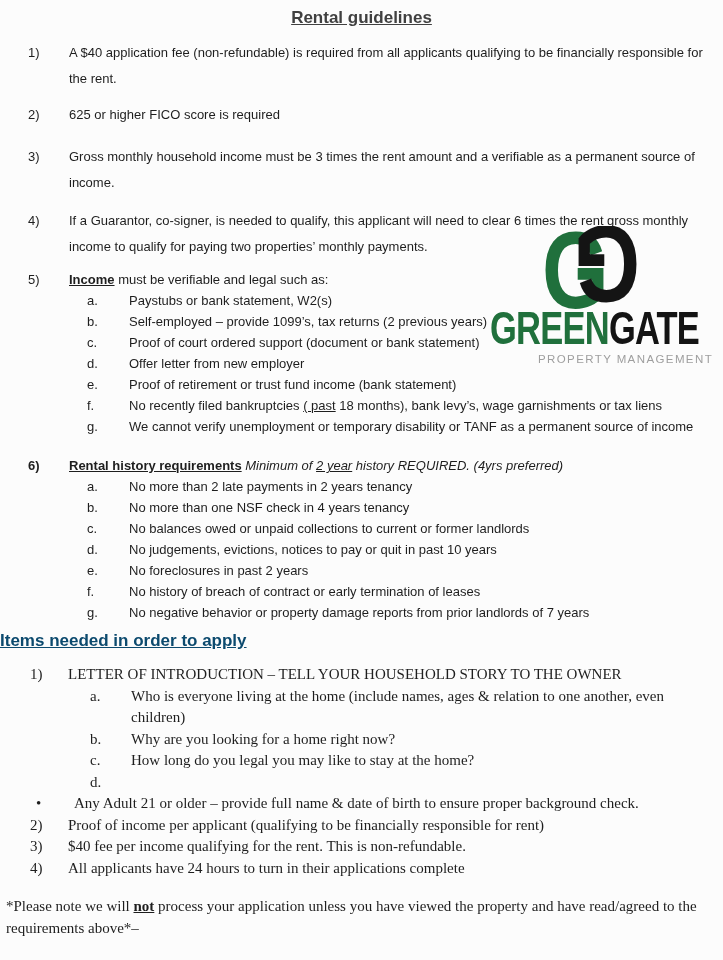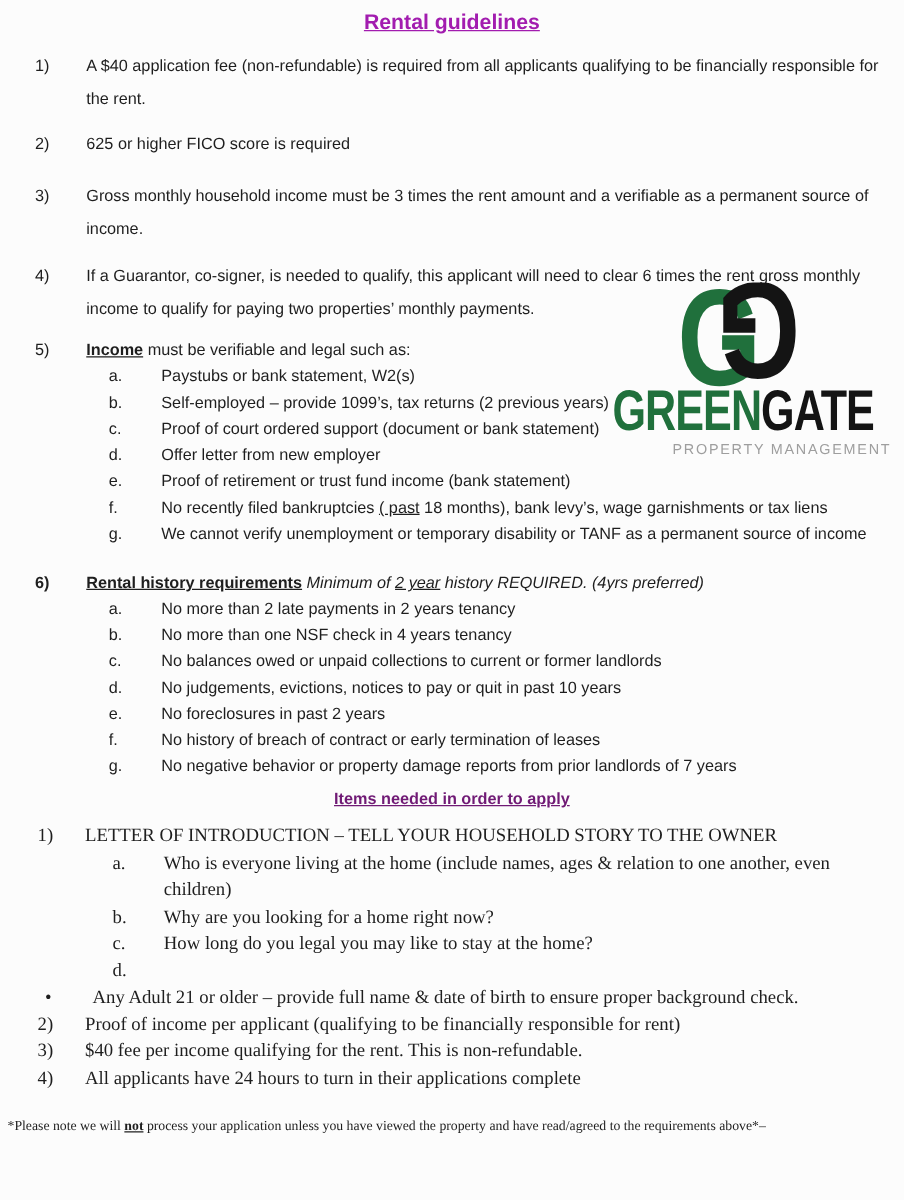--- a/index.html
+++ b/index.html
@@ -12,29 +12,29 @@
   }
   .page { position: relative; width: 723px; height: 960px; padding-top: 8px; }
 
   
   .h-title {
     text-align: center;
     font-size: 17px;
     font-weight: bold;
     text-decoration: underline;
     margin: 0 0 12px 0;
-    color: #a21caf;
+    color: #404040;
   }
   .h-items {
-    text-align: center;
-    font-size: 13px;
+    text-align: left;
+    font-size: 17px;
     font-weight: bold;
     text-decoration: underline;
     margin: 0 0 13px 0;
-    color: #701a75;
+    color: #0c4a6e;
   }
 
   
   .row { display: flex; align-items: flex-start; }
   .m1 { flex: none; width: 22px; margin-left: 28px; }
   .m2 { flex: none; width: 23px; margin-left: 87px; }
   .t  { flex: 1; padding-right: 4px; margin-left: 19px; }
 
   
   .sec1 { font-size: 13px; }
@@ -54,21 +54,21 @@
   
   .sec2 { font-family: "Liberation Serif", serif; font-size: 15px; }
   .sec2 .row { line-height: 21.5px; }
   .sec2 .m1 { width: 19px; margin-left: 30px; }
   .sec2 .m2 { width: 22px; margin-left: 90px; }
   .sec2 .bullet-m { width: 19px; margin-left: 36px; }
 
   
   .footnote {
     font-family: "Liberation Serif", serif;
-    font-size: 11px;
+    font-size: 15px;
     line-height: 22px;
     margin-top: 16px;
     padding: 0 6px 0 6px;
   }
 
   
   .logo {
     position: absolute;
     left: 480px;
     top: 226px;

